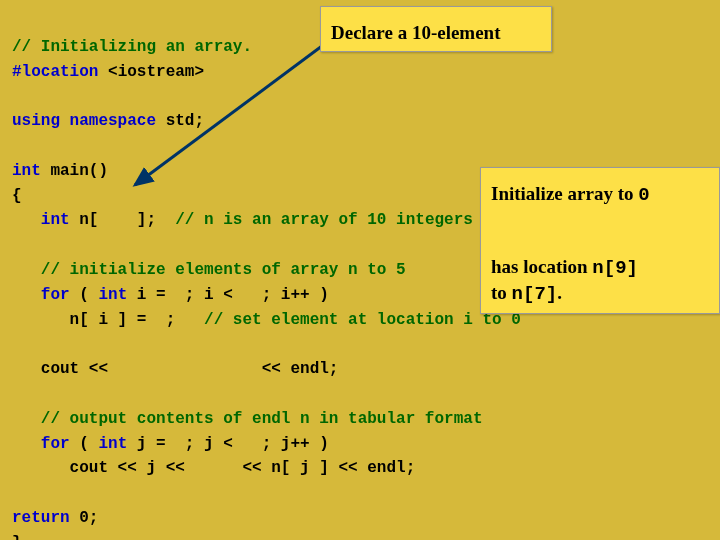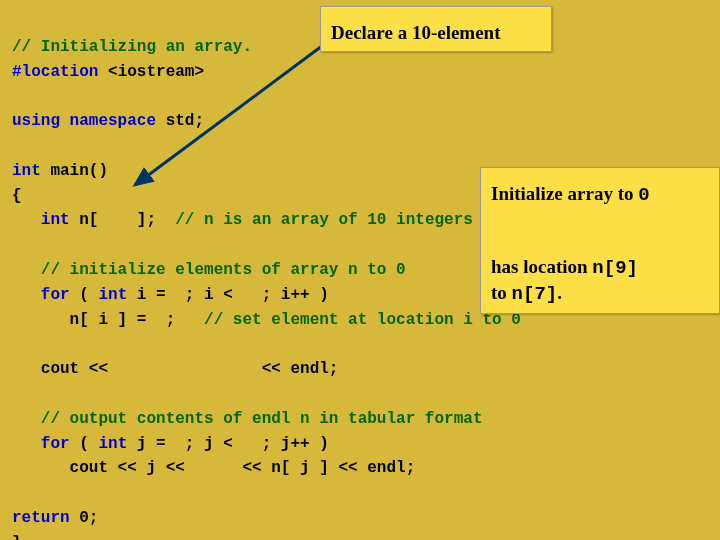--- a/index.html
+++ b/index.html
@@ -60,21 +60,21 @@
 <div class="code">
 <span class="cmt">// Initializing an array.</span>
 <span class="kw">#location</span><span> &lt;iostream&gt;</span>
 
 <span class="kw">using namespace</span><span> std;</span>
 
 <span class="kw">int</span><span> main()</span>
 <span>{</span>
 <span class="kw">   int</span><span> n[    ];  </span><span class="cmt">// n is an array of 10 integers</span>
 
-<span class="cmt">   // initialize elements of array n to 0</span>
+<span class="cmt">   // initialize elements of array n to 5</span>
 <span class="kw">   for</span><span> ( </span><span class="kw">int</span><span> i =  ; i &lt;   ; i++ )</span>
 <span>      n[ i ] =  ;   </span><span class="cmt">// set element at location i to 0</span>
 
 <span>   cout &lt;&lt;                &lt;&lt; endl;</span>
 
 <span class="cmt">   // output contents of endl n in tabular format</span>
 <span class="kw">   for</span><span> ( </span><span class="kw">int</span><span> j =  ; j &lt;   ; j++ )</span>
 <span>      cout &lt;&lt; j &lt;&lt;      &lt;&lt; n[ j ] &lt;&lt; endl;</span>
 
 <span class="kw">return</span><span> 0;</span>

